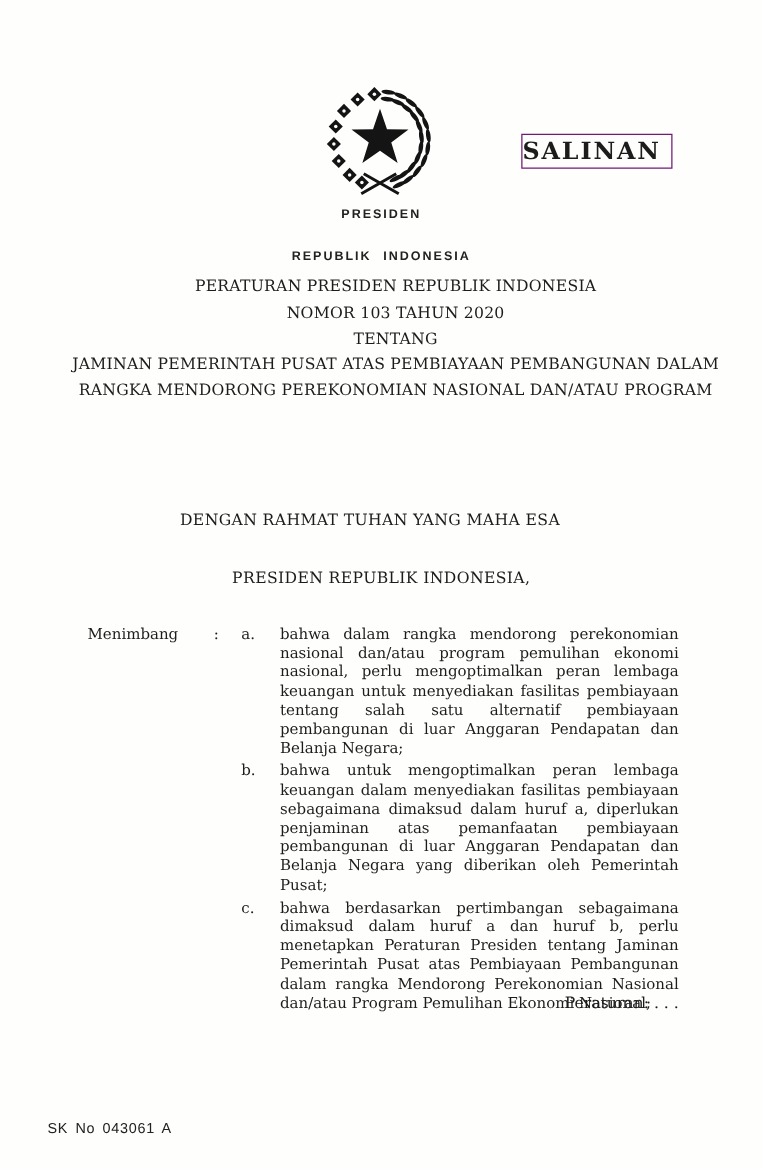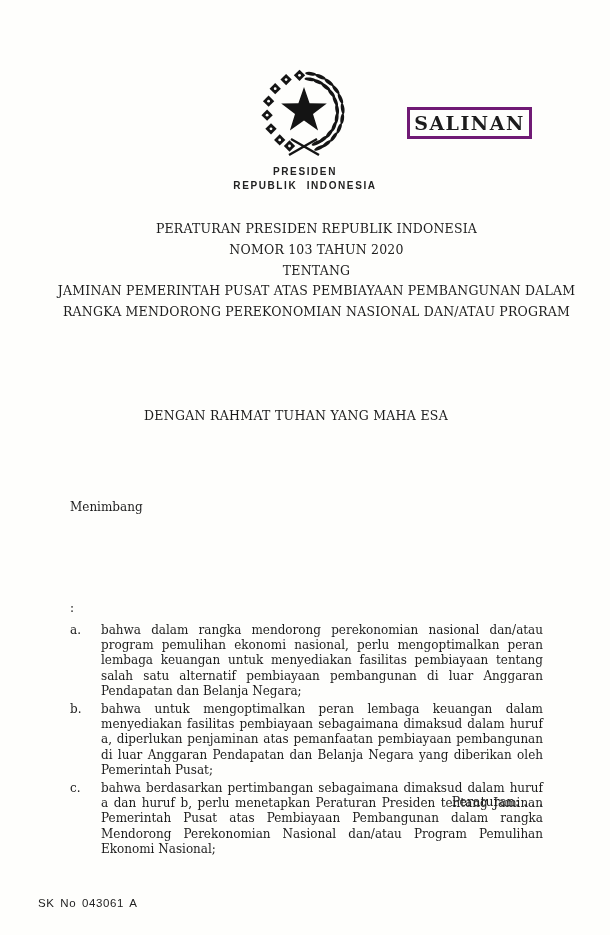--- a/index.html
+++ b/index.html
@@ -16,49 +16,48 @@
     color: #1c1c1c;
     overflow: hidden;
   }
   .emblem {
     position: absolute;
     left: 239px;
     top: 66px;
   }
   .salinan-box {
     position: absolute;
-    left: 407px;
+    left: 417px;
     top: 107px;
     width: 119px;
     height: 26px;
-    border: 3px solid #701a75;
+    border: 1px solid #701a75;
     display: flex;
     align-items: center;
-    justify-content: center;
   }
   .salinan-text {
     font-weight: bold;
     font-size: 19px;
     letter-spacing: 1.5px;
     font-family: "DejaVu Serif", serif;
   }
   .letterhead {
     position: absolute;
     top: 165px;
     left: 0;
     width: 610px;
     text-align: center;
     font-family: Liberation Sans, sans-serif;
     font-weight: bold;
     font-size: 10px;
     letter-spacing: 1.6px;
     line-height: 13.5px;
     color: #222;
   }
-  .letterhead .l2 { word-spacing: 5px; }
+  .letterhead .l2 { word-spacing: 5px; margin-top: 20px; }
   .title-block {
     position: absolute;
     top: 219px;
     left: 0;
     width: 610px;
     text-align: center;
     font-size: 12.5px;
     line-height: 20.8px;
     letter-spacing: 0.2px;
   }
@@ -82,21 +81,21 @@
     letter-spacing: 0.3px;
   }
   .considering {
     position: absolute;
     top: 500px;
     left: 70px;
     width: 473px;
     font-size: 12px;
     line-height: 15.2px;
   }
-  .c-row { display: flex; align-items: flex-start; flex-direction: column; }
+  .c-row { display: flex; align-items: flex-start; }
   .c-label { width: 101px; flex: 0 0 101px; }
   .c-colon { width: 22px; flex: 0 0 22px; }
   .c-items { flex: 1; }
   .c-item { display: flex; align-items: flex-start; margin-bottom: 3px; }
   .c-marker { width: 31px; flex: 0 0 31px; }
   .c-text { flex: 1; text-align: justify; text-justify: inter-word; }
   .catchword {
     position: absolute;
     top: 794px;
     left: 70px;
@@ -225,20 +224,21 @@
   <div class="title-block">
     <div>PERATURAN PRESIDEN REPUBLIK INDONESIA</div>
     <div>NOMOR 103 TAHUN 2020</div>
     <div>TENTANG</div>
     <div>JAMINAN PEMERINTAH PUSAT ATAS PEMBIAYAAN PEMBANGUNAN DALAM</div>
     <div>RANGKA MENDORONG PEREKONOMIAN NASIONAL DAN/ATAU PROGRAM</div>
   </div>
 
   <div class="invocation">DENGAN RAHMAT TUHAN YANG MAHA ESA</div>
 
+  <div class="issuer">PRESIDEN REPUBLIK INDONESIA,</div>
 
   <div class="considering">
     <div class="c-row">
       <div class="c-label">Menimbang</div>
       <div class="c-colon">:</div>
       <div class="c-items">
         <div class="c-item">
           <div class="c-marker">a.</div>
           <div class="c-text">bahwa dalam rangka mendorong perekonomian nasional dan/atau program pemulihan ekonomi nasional, perlu mengoptimalkan peran lembaga keuangan untuk menyediakan fasilitas pembiayaan tentang salah satu alternatif pembiayaan pembangunan di luar Anggaran Pendapatan dan Belanja Negara;</div>
         </div>

